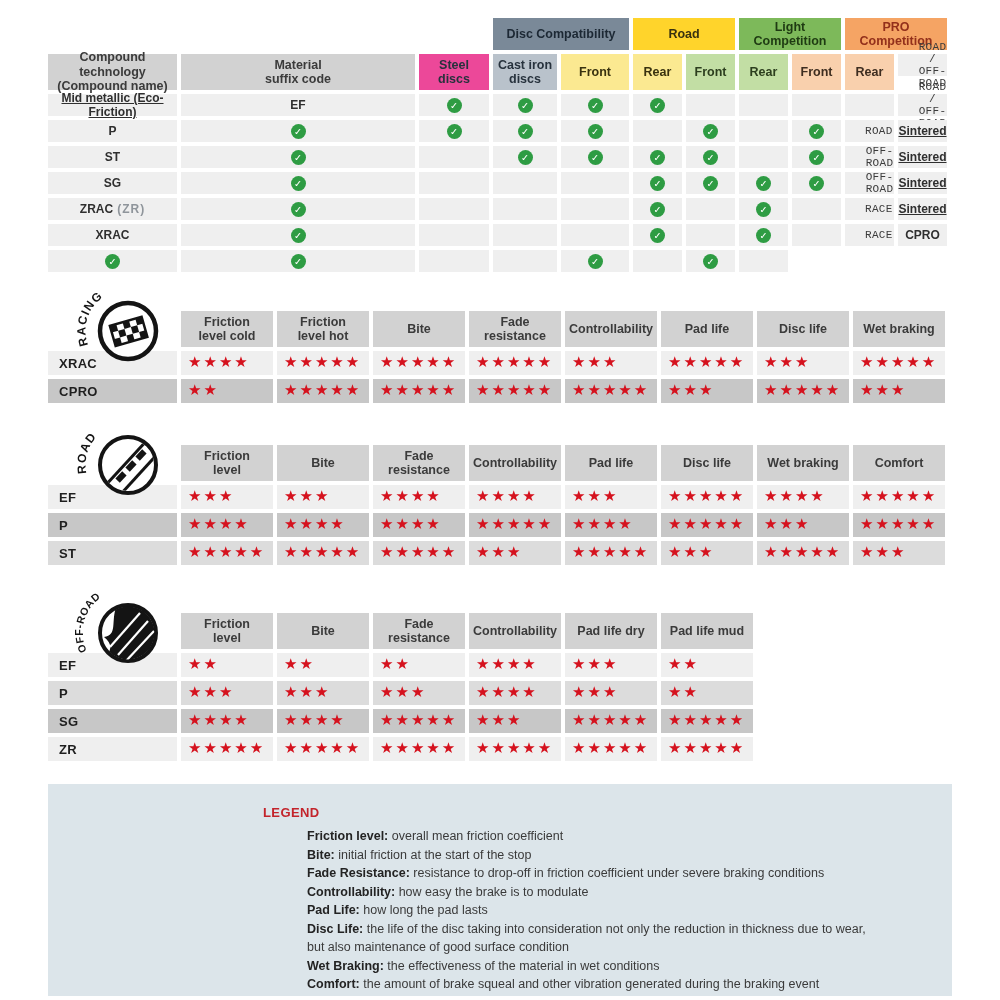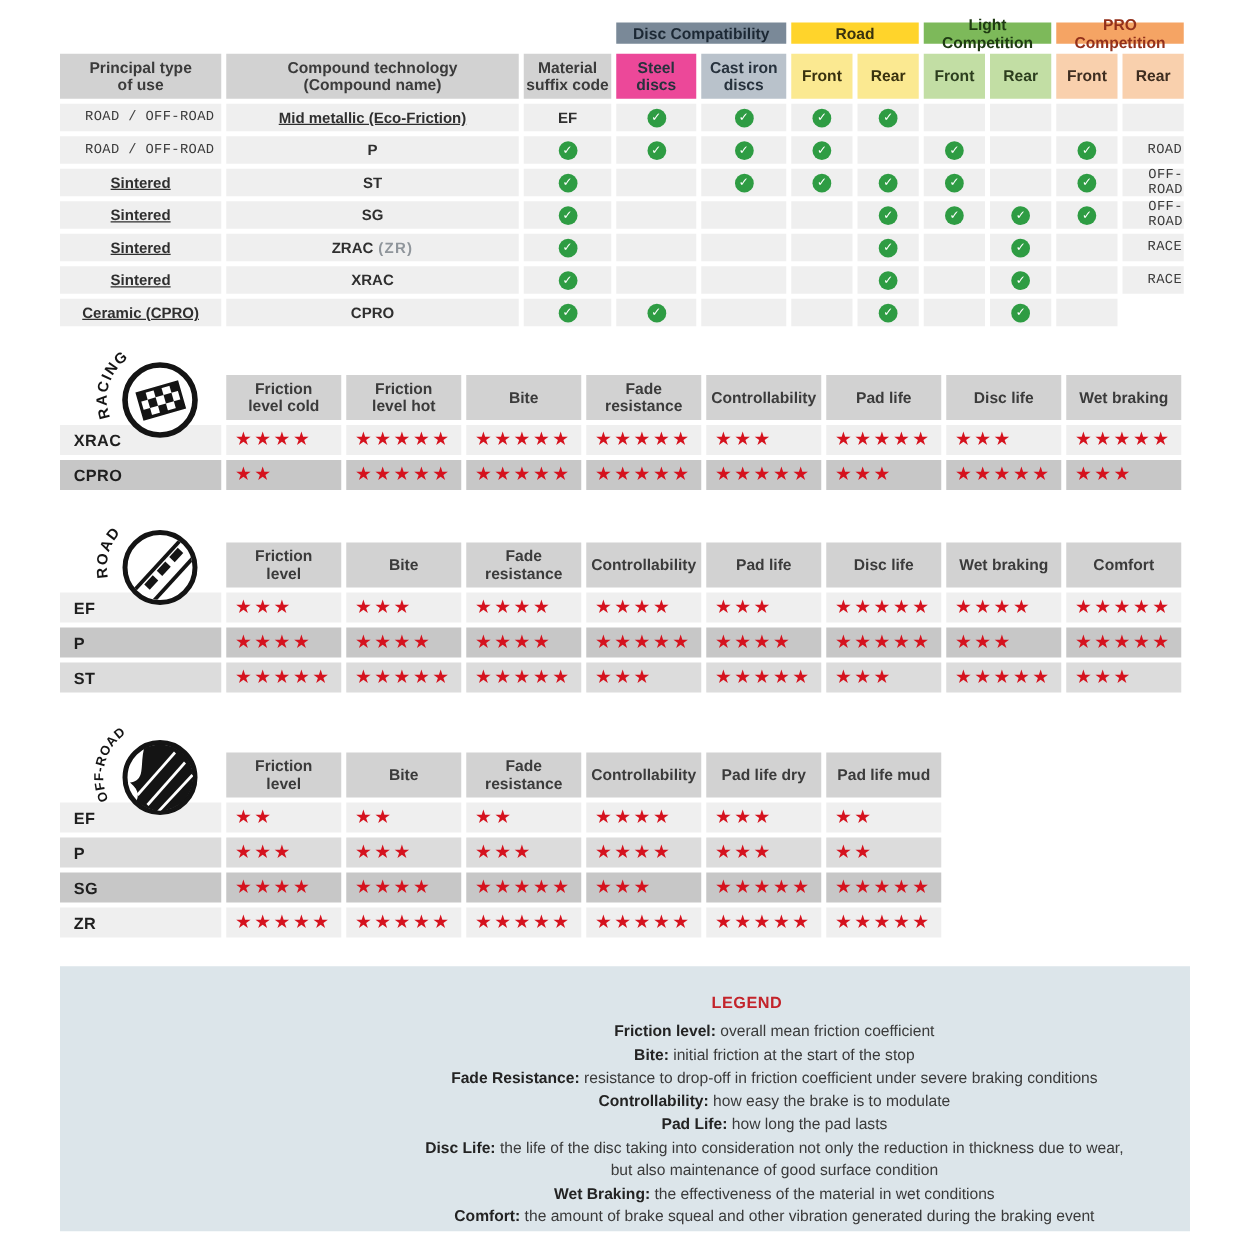--- a/index.html
+++ b/index.html
@@ -9,21 +9,21 @@
     font-family: "Liberation Sans", "DejaVu Sans", sans-serif; color: #2e2e2e;
   }
   .page { position: absolute; left: 48px; top: 18px; width: 904px; }
 
   .grid { display: grid; gap: 4px; }
   #compat-grid { grid-template-columns: 129px 234px 70px 64px 68px repeat(6, 49px); }
 
   .cell { display: flex; align-items: center; justify-content: center; text-align: center; }
   .spacer-group { height: 21px; background: transparent; }
   .spacer-corner { height: 36px; background: transparent; }
-  .gcell  { height: 17px; font-weight: bold; font-size: 12.5px; }
+  .gcell  { height: 32px; font-weight: bold; font-size: 12.5px; }
   .hcell  { height: 36px; background: var(--header_gray); color: #3b3b3b; font-weight: bold;
             font-size: 12.5px; white-space: pre-line; line-height: 1.15; }
   .sub    { height: 36px; font-weight: bold; font-size: 12.5px; white-space: pre-line; line-height: 1.15; }
   .dcell  { height: 22px; background: var(--row_light); font-size: 11.5px; }
   .dcell.use { justify-content: flex-start; padding-left: 20px; font-size: 11px;
                letter-spacing: .3px; color: #3c3c3c; font-family: Liberation Mono, monospace; }
   .dcell.compound { font-weight: bold; font-size: 12px; color: #2f2f2f; text-decoration: underline; }
   .dcell.code { font-weight: bold; font-size: 12px; color: #2f2f2f; }
   .code-note { font-weight: bold; color: var(--code_note_gray); margin-left: 4px; letter-spacing: 1px; }
   .check-badge { width: 15px; height: 15px; border-radius: 50%; color: #fff; font-size: 9.5px;
@@ -47,39 +47,37 @@
   .medium { background: var(--row_medium); }
   .dark   { background: var(--row_dark); }
 
   .section-icon { position: absolute; left: 26px; top: -32px; width: 96px; height: 88px;
                   pointer-events: none; }
   .arc-text { font-size: 12px; font-weight: bold; fill: #141414; letter-spacing: 1.2px;
               font-family: "Liberation Sans", sans-serif; }
   .arc-text-small { font-size: 10.5px; letter-spacing: .6px; }
 
   .legend-panel { margin-top: 23px; width: 904px; height: 212px; background: var(--legend_bg); }
-  .legend-inner { padding: 21px 20px 0 215px; text-align: center; }
+  .legend-inner { padding: 21px 20px 0 215px; }
   .legend-title { font-weight: bold; color: var(--legend_title); font-size: 13px;
                   margin-bottom: 7px; letter-spacing: .4px; }
   .legend-line  { font-size: 12.5px; line-height: 18.5px; color: #3a3a3a; padding-left: 44px; }
   .legend-term  { font-weight: bold; color: #232323; }
 </style>
 </head>
 <body>
 
 <div class="page">
 
   <div class="grid" id="compat-grid">
       <div class="cell spacer-group" style="grid-column: span 3;"></div>
       <div class="cell gcell" style="grid-column: span 2; background: rgb(122, 137, 152); color: rgb(28, 40, 52);">Disc Compatibility</div>
       <div class="cell gcell" style="grid-column: span 2; background: rgb(255, 212, 43); color: rgb(57, 50, 15);">Road</div>
       <div class="cell gcell" style="grid-column: span 2; background: rgb(125, 185, 90); color: rgb(30, 58, 18);">Light Competition</div>
       <div class="cell gcell" style="grid-column: span 2; background: rgb(245, 164, 100); color: rgb(147, 48, 27);">PRO Competition</div>
-      <div class="cell hcell">Principal type
-of use</div>
       <div class="cell hcell">Compound technology
 (Compound name)</div>
       <div class="cell hcell">Material
 suffix code</div>
       <div class="cell sub" style="background: #ec4899; color: rgb(39, 50, 61);">Steel
 discs</div>
       <div class="cell sub" style="background: rgb(185, 194, 203); color: rgb(39, 50, 61);">Cast iron
 discs</div>
       <div class="cell sub" style="background: rgb(251, 233, 145); color: rgb(57, 50, 15);">Front</div>
       <div class="cell sub" style="background: rgb(251, 233, 145); color: rgb(57, 50, 15);">Rear</div>
@@ -200,21 +198,20 @@
       <div class="cell dcell"></div>
       <div class="cell dcell">
         <span class="check-badge" style="background: rgb(46, 156, 67);">✓</span>
       </div>
       <div class="cell dcell"></div>
       <div class="cell dcell">
         <span class="check-badge" style="background: rgb(46, 156, 67);">✓</span>
       </div>
       <div class="cell dcell"></div>
       <div class="cell dcell use">RACE</div>
-      <div class="cell dcell compound">Ceramic (CPRO)</div>
       <div class="cell dcell code">CPRO</div>
       <div class="cell dcell">
         <span class="check-badge" style="background: rgb(46, 156, 67);">✓</span>
       </div>
       <div class="cell dcell">
         <span class="check-badge" style="background: rgb(46, 156, 67);">✓</span>
       </div>
       <div class="cell dcell"></div>
       <div class="cell dcell"></div>
       <div class="cell dcell">

